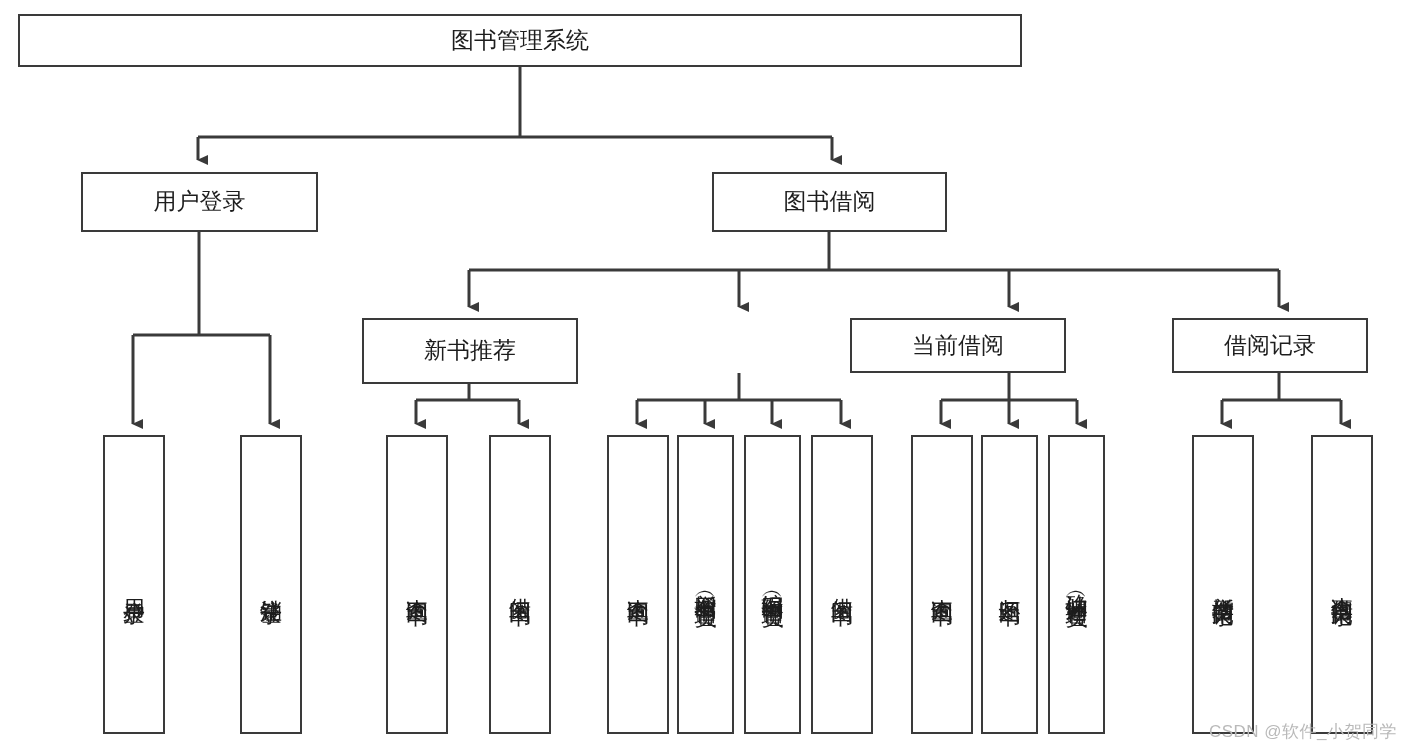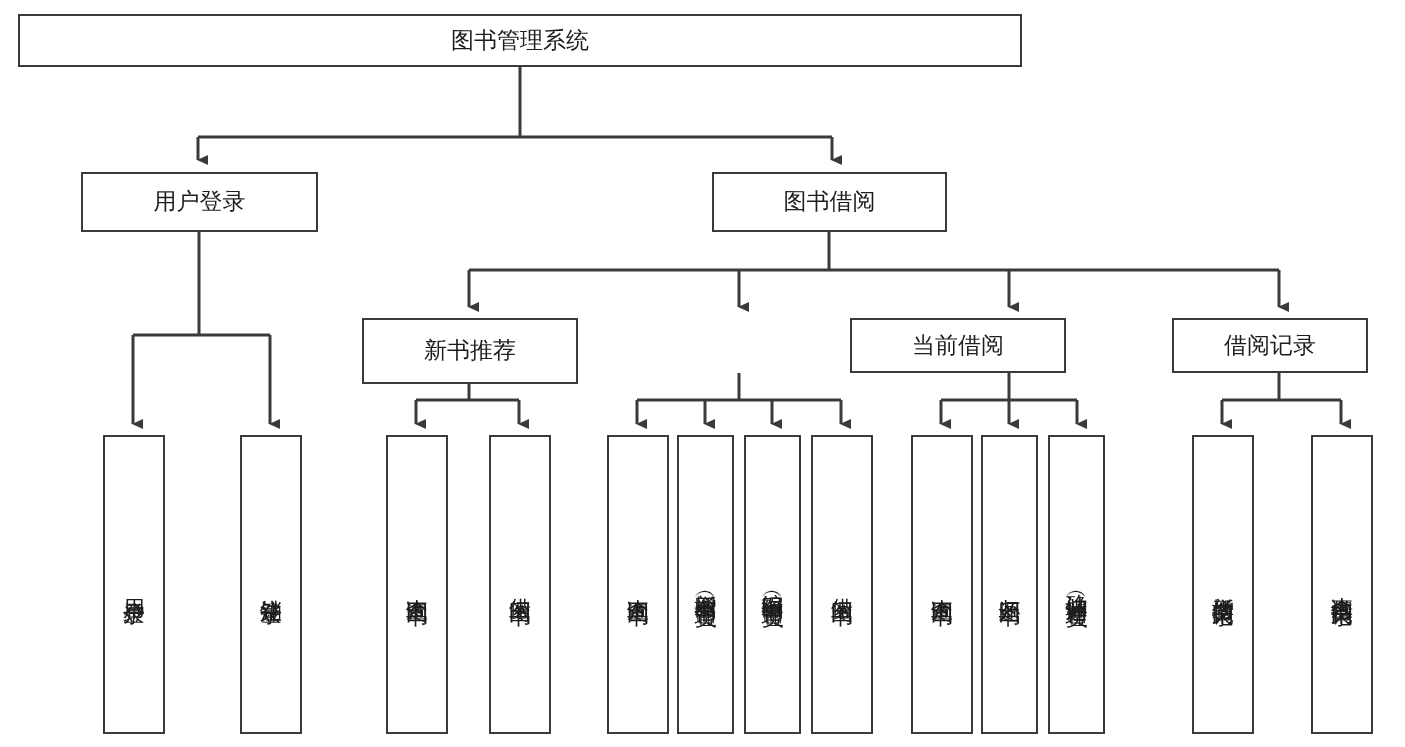--- a/index.html
+++ b/index.html
@@ -179,14 +179,15 @@
     <span class="vtxt">确认归还（管理员）</span>
   </div>
 
   <div class="node v" style="left:1192px; top:435px; width:62px; height:299px;">
     <span class="vtxt">新增借阅记录</span>
   </div>
   <div class="node v" style="left:1311px; top:435px; width:62px; height:299px;">
     <span class="vtxt">查询借阅记录</span>
   </div>
 
+  <div class="watermark">CSDN @软件_小贺同学</div>
 
 </div>
 
 </body></html>

